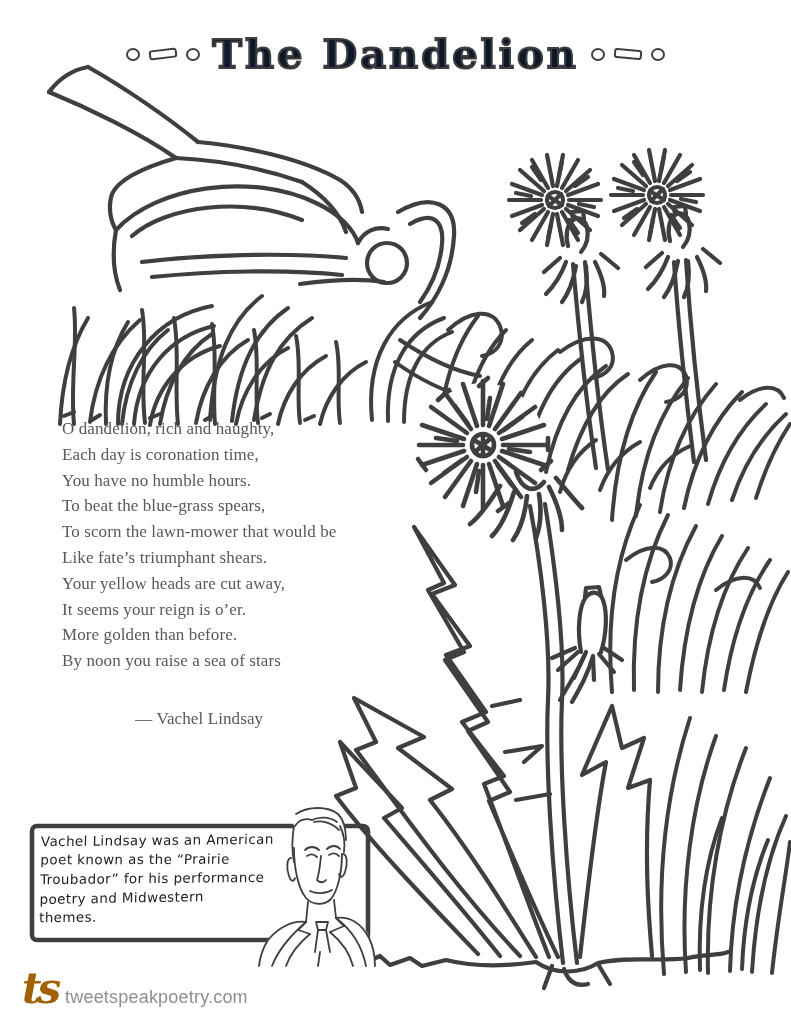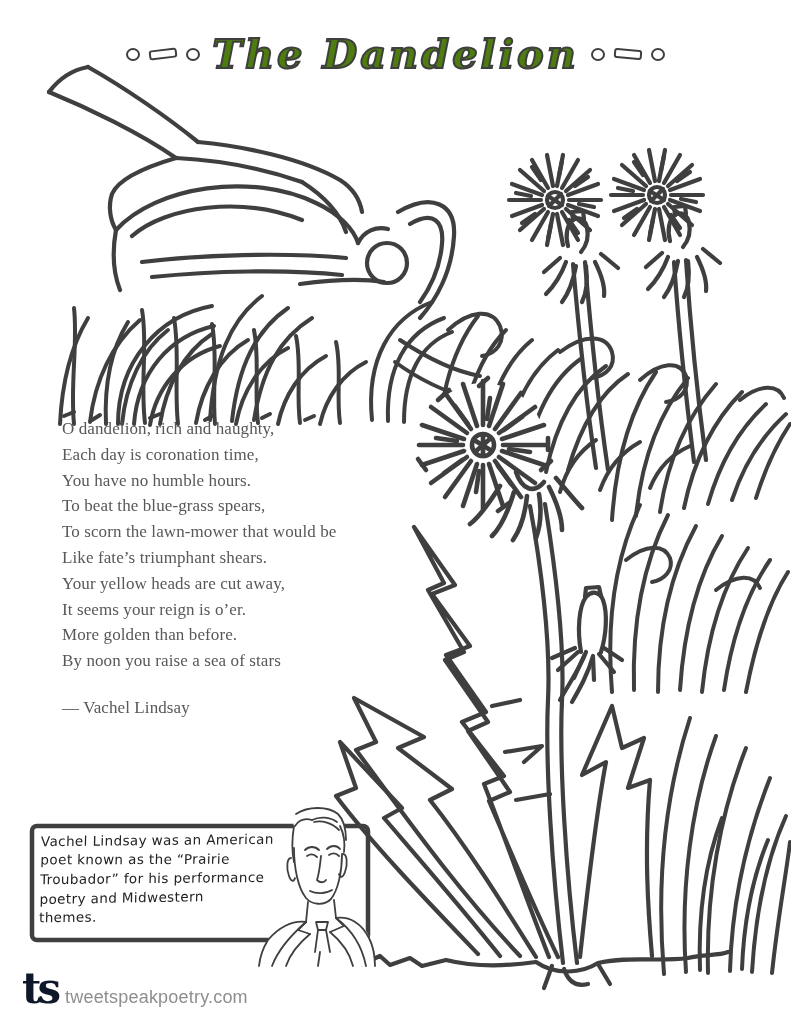--- a/index.html
+++ b/index.html
@@ -2,40 +2,40 @@
 <html><head>
 <meta charset="utf-8">
 <style>
   html,body{margin:0;padding:0;background:#fff;}
   .page{position:relative;width:791px;height:1024px;background:#fff;overflow:hidden;
         font-family:"Liberation Sans",sans-serif;}
   
   .title-row{position:absolute;top:34px;left:0;right:0;display:flex;
              justify-content:center;align-items:center;gap:12px;}
   .title-text{font-family:"DejaVu Serif",serif;font-weight:700;font-size:40px;
-              color:#4d7c0f;-webkit-text-stroke:2px #3f3f3f;letter-spacing:3px;line-height:1;font-style:italic;}
+              color:#0f172a;-webkit-text-stroke:2px #3f3f3f;letter-spacing:3px;line-height:1;}
   .decor{display:flex;align-items:center;gap:9px;}
   .decor .dot{width:10px;height:9px;border:2.5px solid #3f3f3f;border-radius:50%;background:#fff;}
   .decor .dash{width:24px;height:6px;border:2.5px solid #3f3f3f;border-radius:3px;
                background:#fff;transform:rotate(-7deg);}
   .decor.right .dash{transform:rotate(5deg);}
   
   .poem{position:absolute;left:62px;top:416px;font-size:17px;line-height:25.8px;
         color:#57585a;letter-spacing:0.1px;font-family:Liberation Serif, serif;}
-  .poem .attr{margin-top:21px;}
+  .poem .attr{margin-top:32px;text-align:center;}
   
   .note-text{position:absolute;left:40px;top:831px;font-family:"DejaVu Sans",sans-serif;
              font-size:13.5px;line-height:19px;color:#222;letter-spacing:0.4px;
              transform:rotate(-0.6deg) skewX(-2deg);white-space:nowrap;}
   .note-text div:nth-child(2){transform:rotate(0.4deg);}
   .note-text div:nth-child(4){transform:rotate(-0.4deg);}
   
   .footer{position:absolute;left:22px;top:968px;display:flex;align-items:baseline;}
-  .logo{font-family:"DejaVu Serif",serif;font-weight:700;
-        font-size:42px;color:#0f172a;letter-spacing:-4px;line-height:1;}
+  .logo{font-family:"DejaVu Serif",serif;font-style:italic;font-weight:700;
+        font-size:42px;color:#a16207;letter-spacing:-4px;line-height:1;}
   .site{font-size:18px;color:#8e8e8e;margin-left:8px;letter-spacing:0.2px;}
   
   svg.art{position:absolute;left:0;top:0;}
   .ink{stroke:#3f3f3f;fill:none;stroke-linecap:round;stroke-linejoin:round;}
 </style>
 </head>
 <body>
 
 <div class="page">
 

